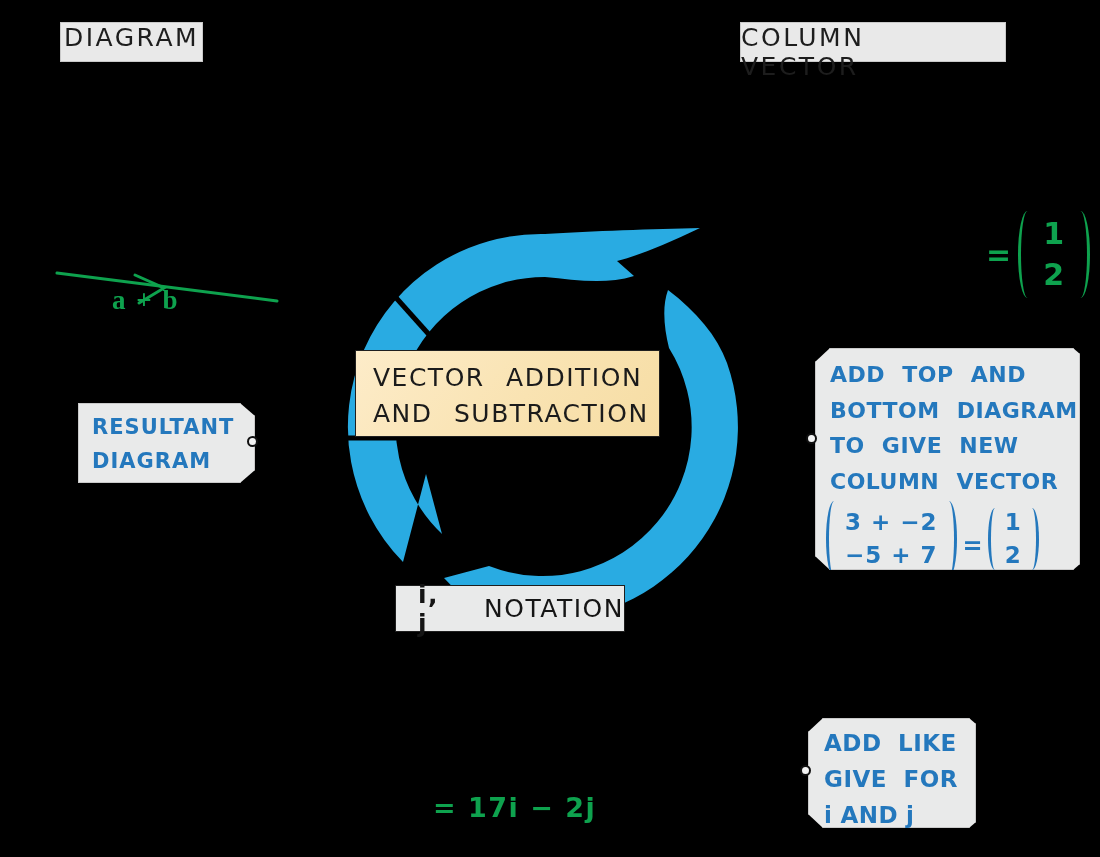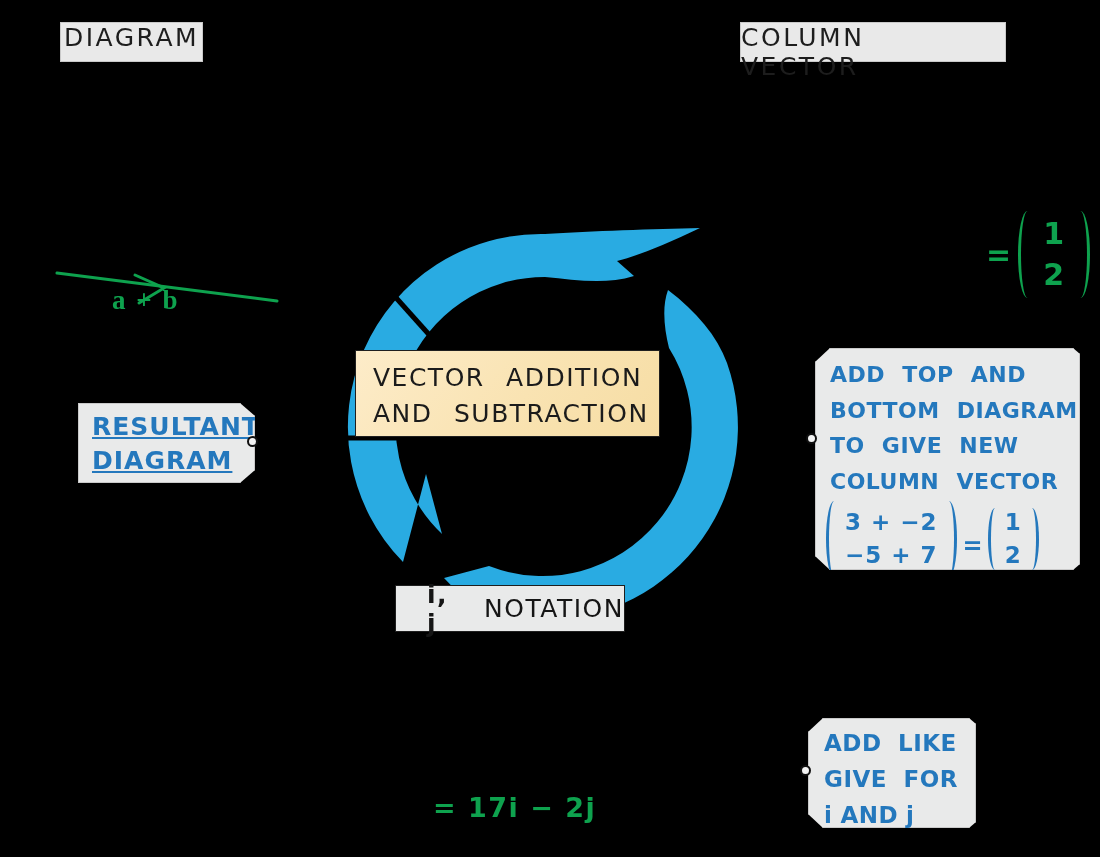--- a/index.html
+++ b/index.html
@@ -26,25 +26,25 @@
   }
 
   
   .tag{
     background:#e9eaea;border:1px solid #c9c9c9;
   }
   .tag.blue{color:#2478bd;font-weight:700;}
   .clip-right{clip-path:polygon(0 0,calc(100% - 15px) 0,100% 13px,100% calc(100% - 13px),calc(100% - 15px) 100%,0 100%);}
   .clip-left{clip-path:polygon(15px 0,calc(100% - 7px) 0,100% 6px,100% calc(100% - 6px),calc(100% - 7px) 100%,15px 100%,0 calc(100% - 14px),0 14px);}
 
-  .resultant{font-size:25px;line-height:34px;letter-spacing:1px;padding:6px 4px 0 13px;text-decoration:underline;}
+  .resultant{font-size:21px;line-height:34px;letter-spacing:1px;padding:6px 4px 0 13px;}
   .ijnote{
     background:#e9eaea;border:1.5px solid #1f1f1f;color:#151515;
     font-size:25px;letter-spacing:1.5px;
-    display:flex;align-items:center;padding-left:31px;
+    display:flex;align-items:center;padding-left:22px;
   }
   .ijnote .b{font-weight:700;}
   .ijnote .rest{margin-left:32px;word-spacing:6px;}
 
   .note-lines{font-size:22px;line-height:35.5px;letter-spacing:0.5px;word-spacing:9px;padding:8px 0 0 14px;}
 
   
   .pl,.pr{display:inline-block;}
   .pl{border-left-style:solid;border-radius:50%/50%;}
   .pr{border-right-style:solid;border-radius:50%/50%;}

